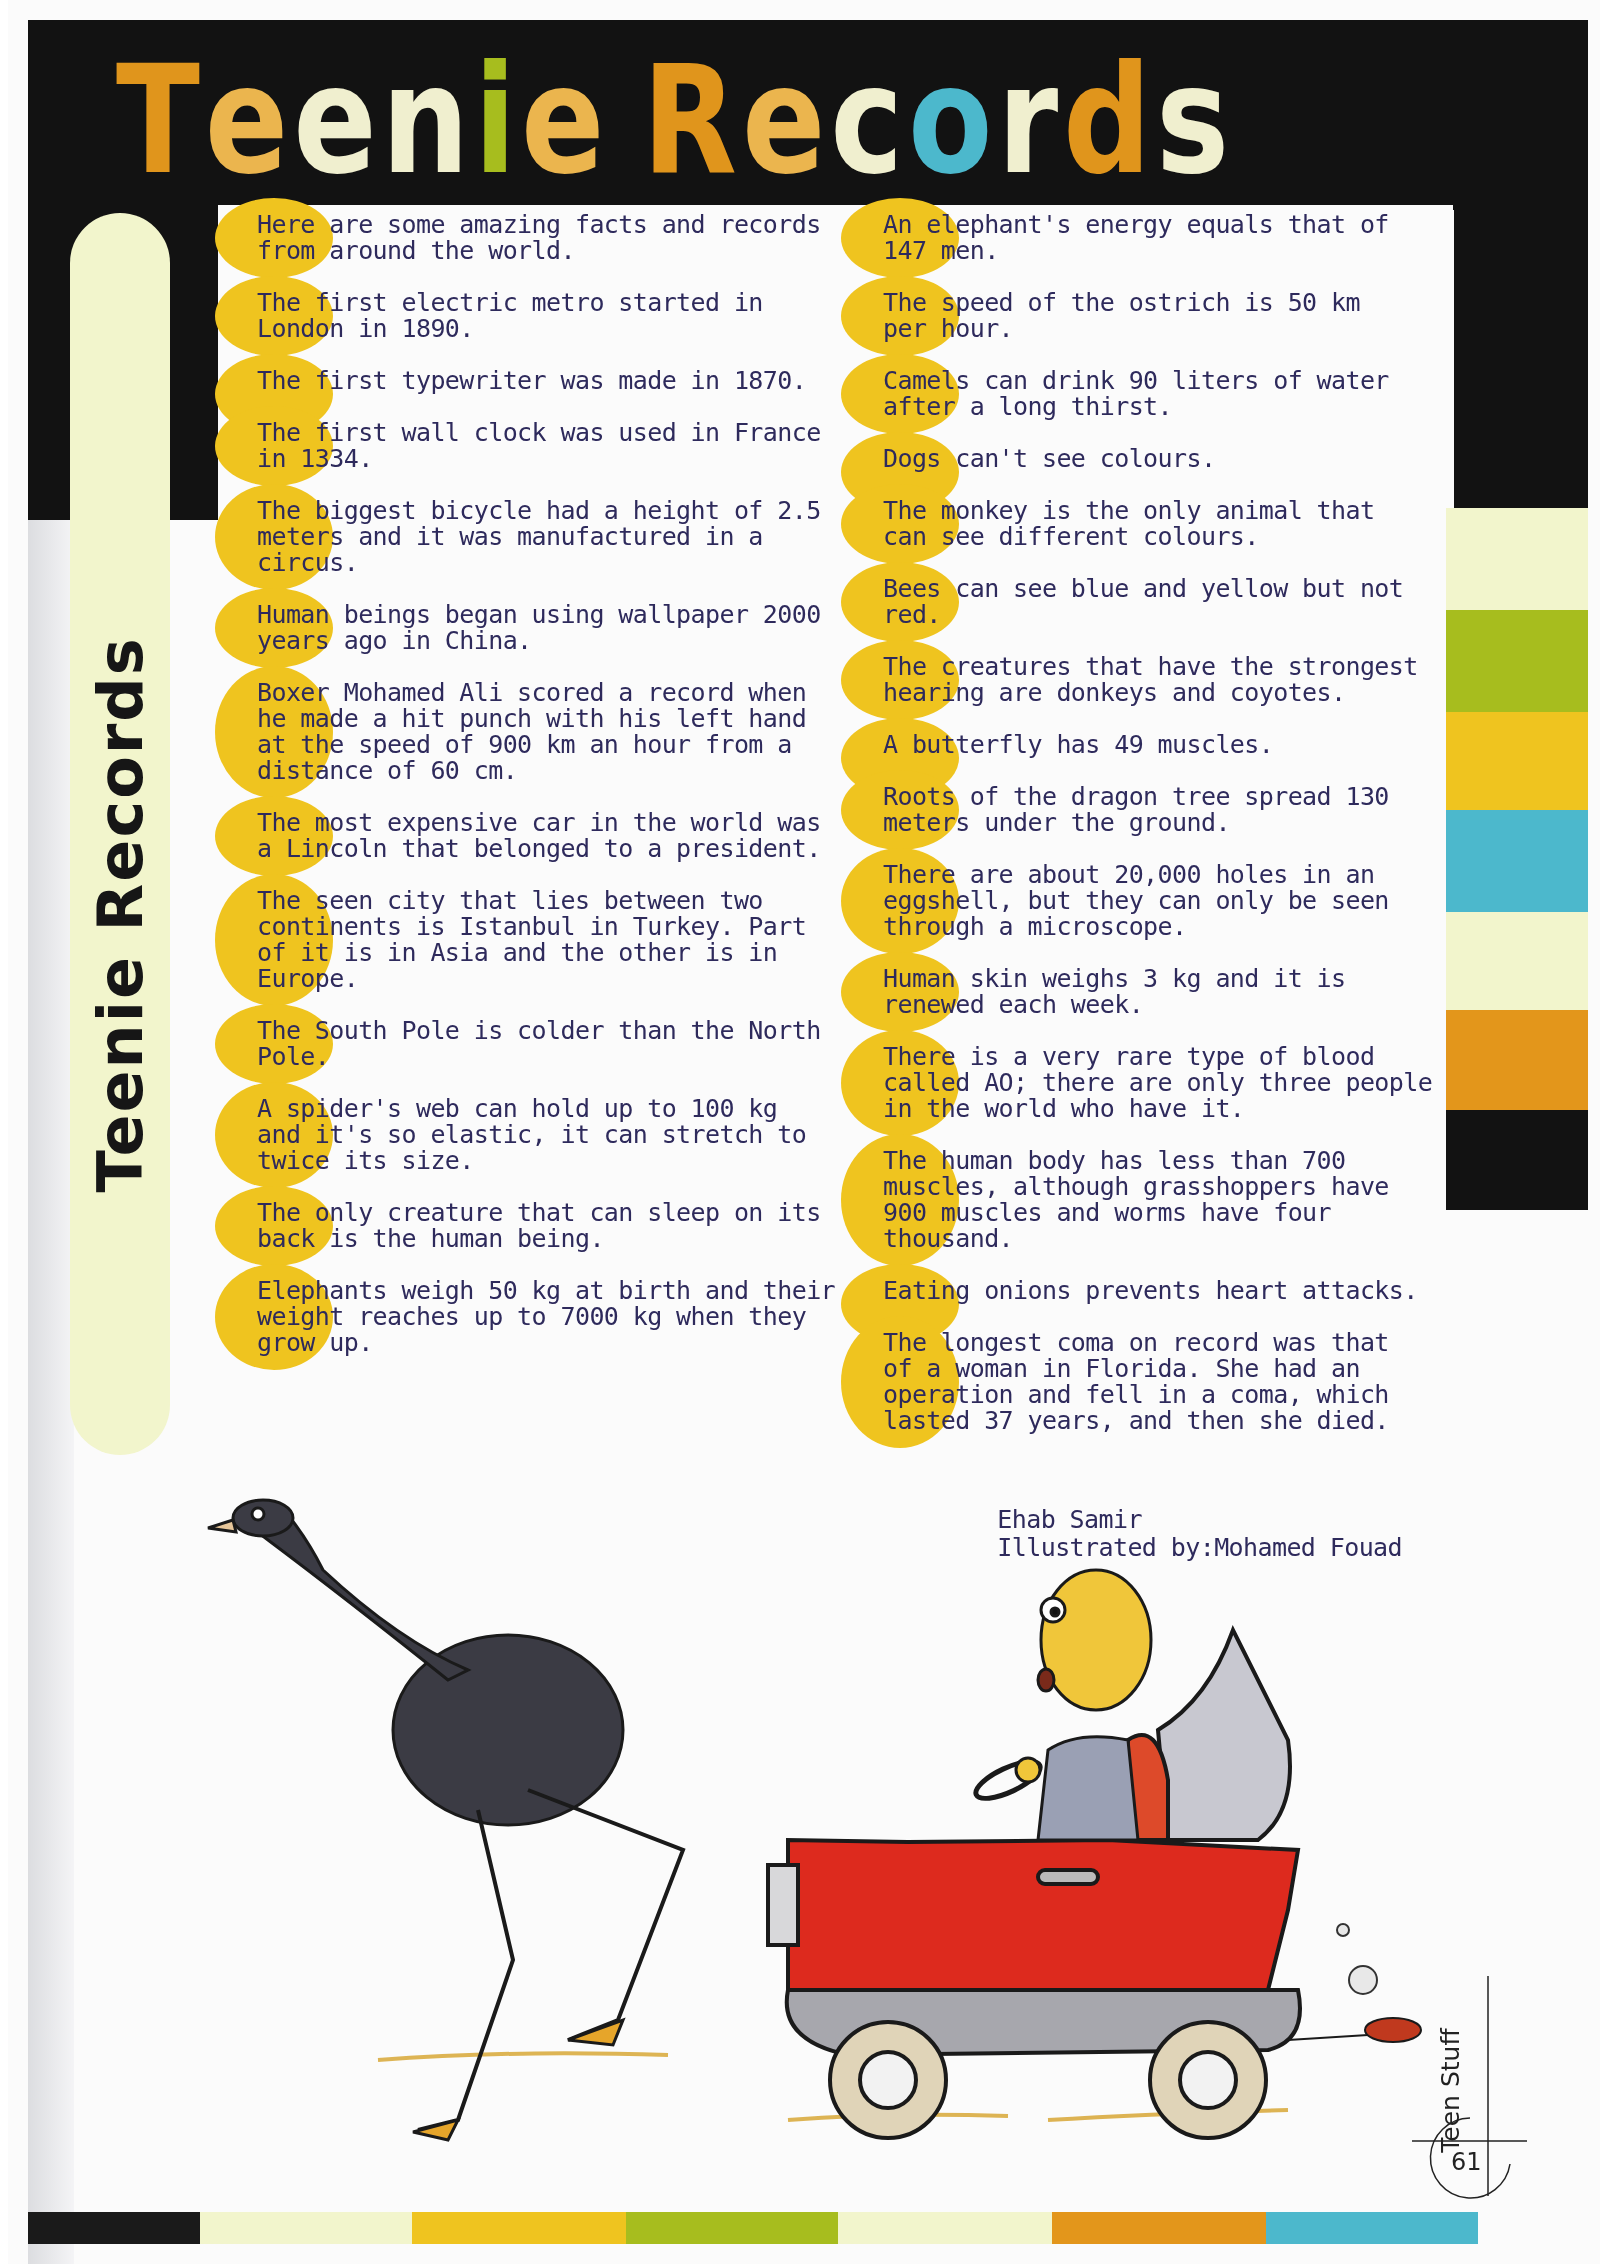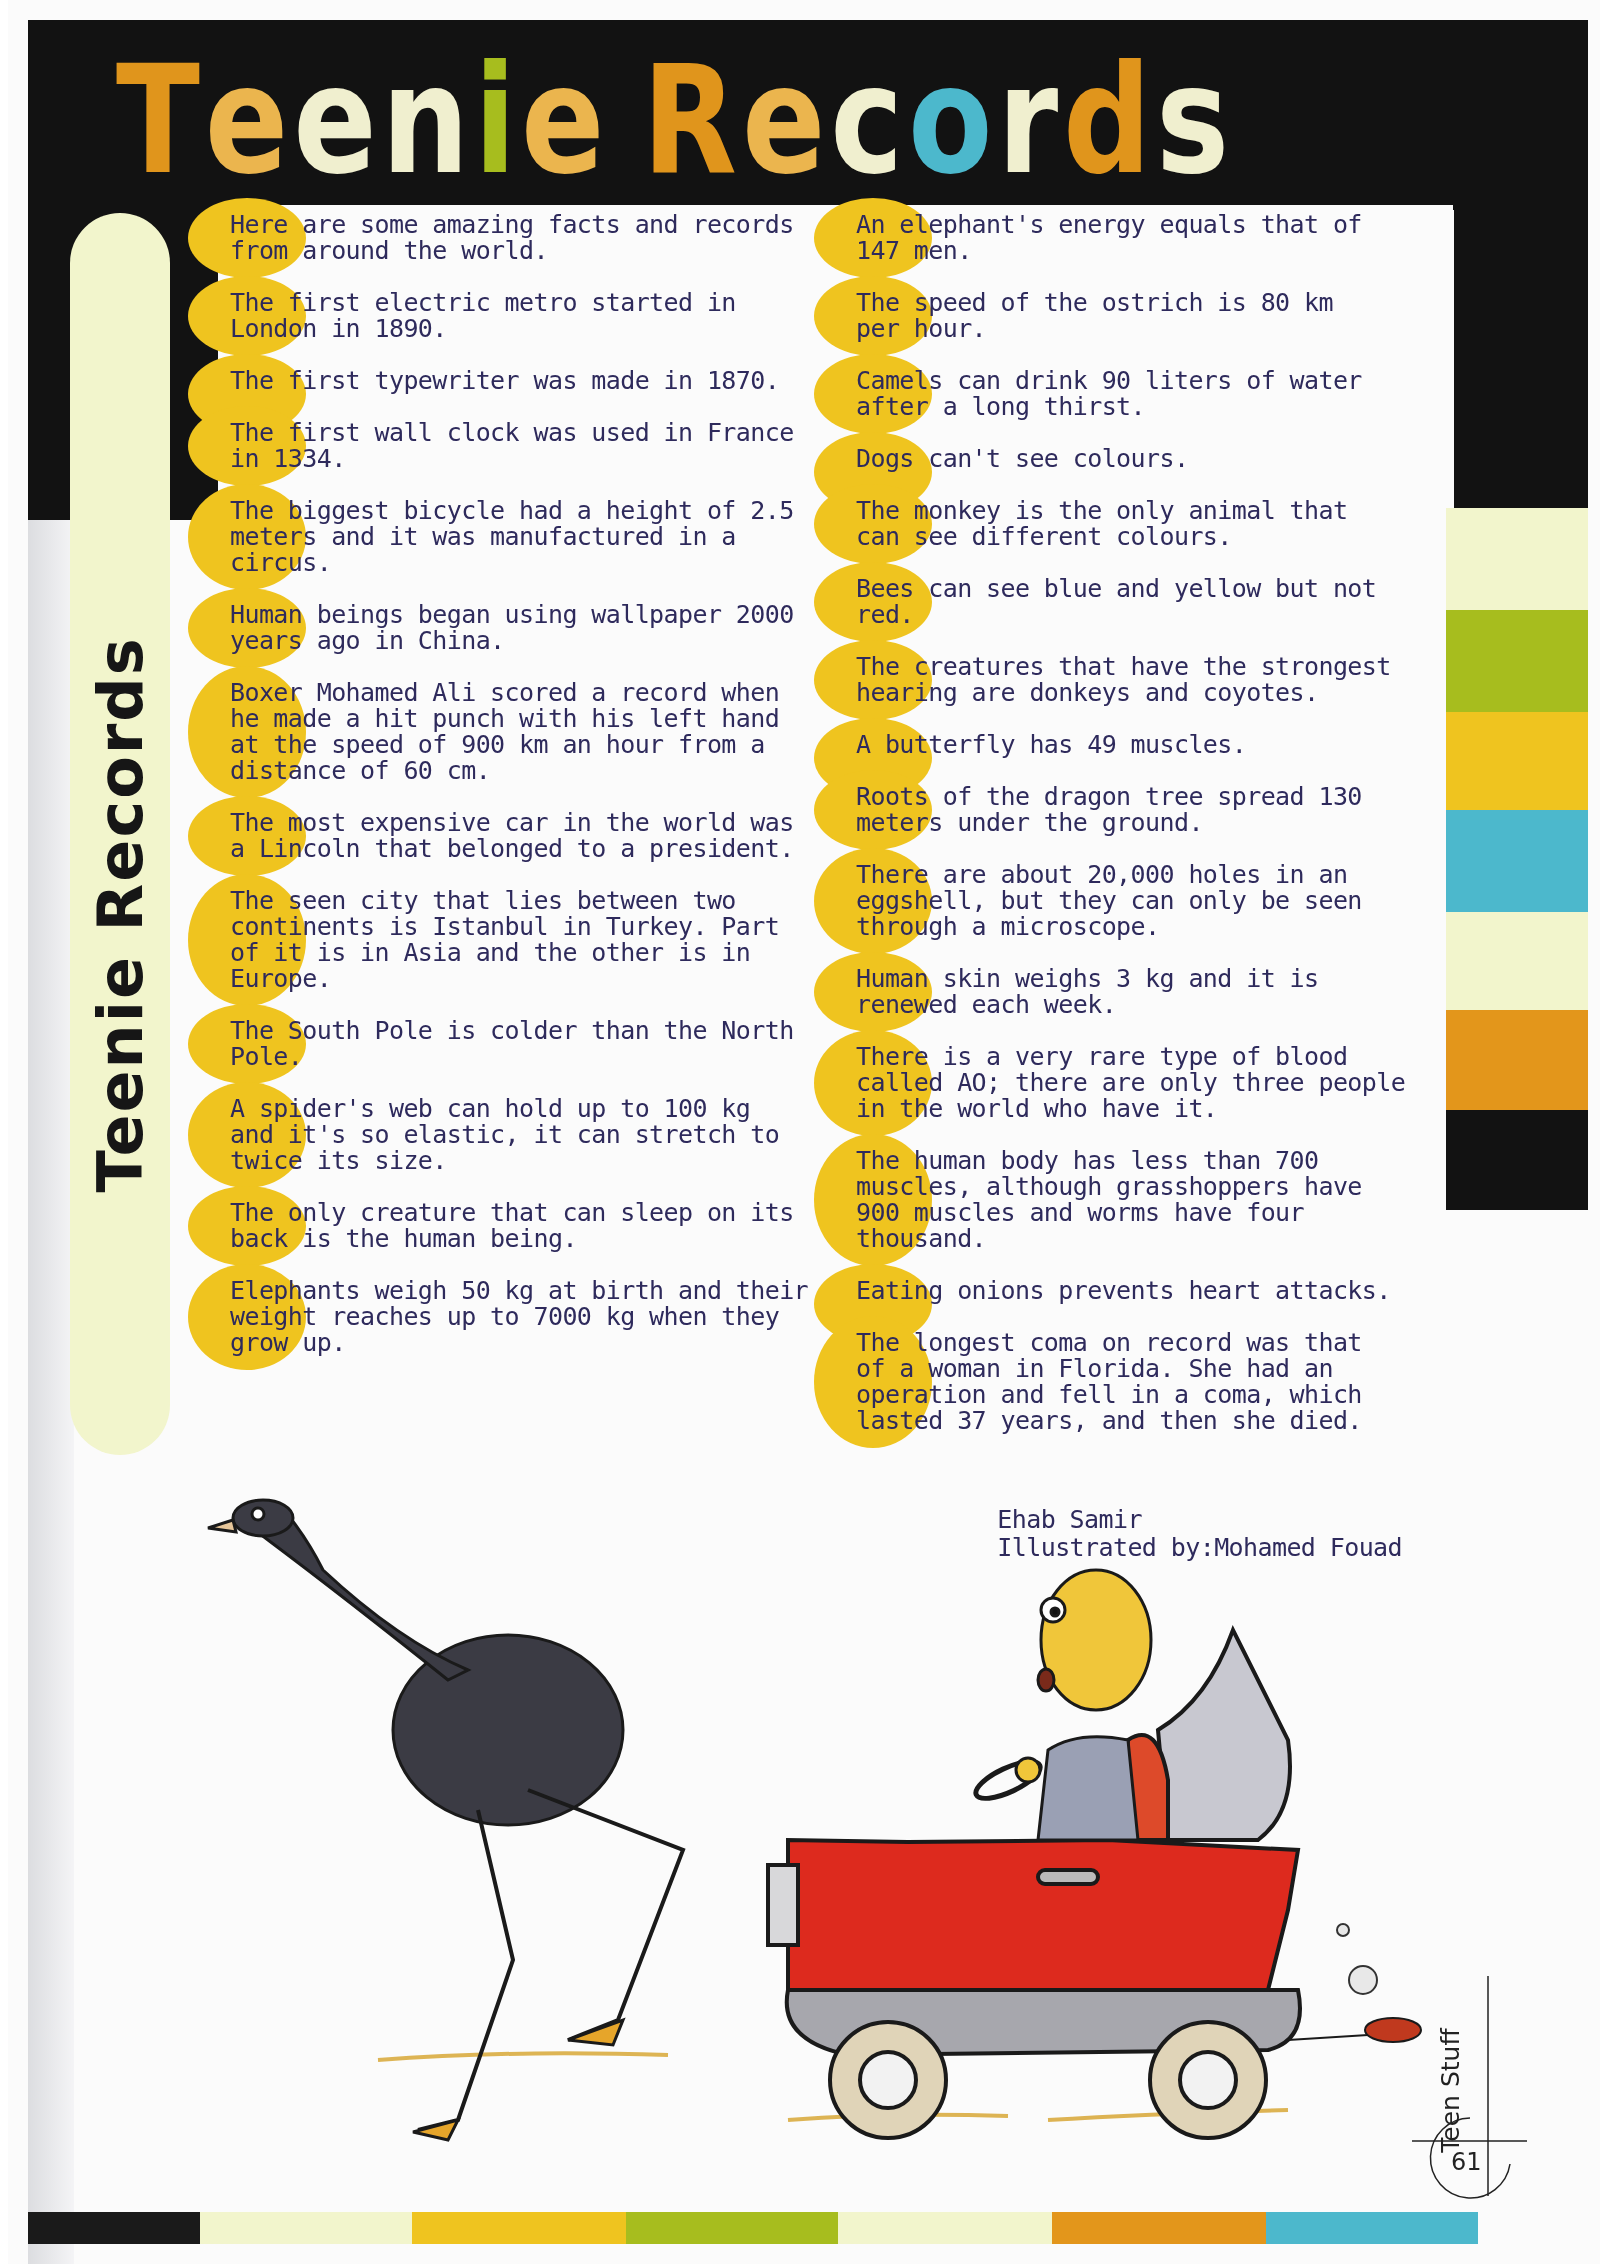--- a/index.html
+++ b/index.html
@@ -40,21 +40,21 @@
     letter-spacing: 2px; margin-top: 160px;
   }
 
   
   .stripe { position: absolute; left: 1438px; width: 142px; }
 
   
   .bstrip { position: absolute; top: 2212px; height: 32px; }
 
   
-  .col { position: absolute; top: 212px; width: 610px; }
+  .col { position: absolute; top: 212px; width: 610px; margin-left: 27px; }
   .col-left { left: 222px; }
   .col-right { left: 848px; }
   .fact { position: relative; margin-bottom: 26px; font-size: 25px; line-height: 26px; white-space: pre-wrap; letter-spacing: -0.6px; }
   .fact .blob {
     position: absolute; left: -42px; top: -14px; width: 118px; min-height: 80px; height: calc(100% + 28px);
     background: #efc41f; border-radius: 50%; z-index: 0;
   }
   .fact .txt { position: relative; z-index: 1; }
 
   .credits { position: absolute; right: 206px; top: 1506px; text-align: left; font-size: 25px; line-height: 28px; letter-spacing: -0.6px; }
@@ -129,21 +129,21 @@
 twice its size.</div></div>
       <div class="fact"><div class="blob"></div><div class="txt">The only creature that can sleep on its
 back is the human being.</div></div>
       <div class="fact"><div class="blob"></div><div class="txt">Elephants weigh 50 kg at birth and their
 weight reaches up to 7000 kg when they
 grow up.</div></div>
     </div>
   <div class="col col-right" id="col-right">
       <div class="fact"><div class="blob"></div><div class="txt">An elephant's energy equals that of
 147 men.</div></div>
-      <div class="fact"><div class="blob"></div><div class="txt">The speed of the ostrich is 80 km
+      <div class="fact"><div class="blob"></div><div class="txt">The speed of the ostrich is 50 km
 per hour.</div></div>
       <div class="fact"><div class="blob"></div><div class="txt">Camels can drink 90 liters of water
 after a long thirst.</div></div>
       <div class="fact"><div class="blob"></div><div class="txt">Dogs can't see colours.</div></div>
       <div class="fact"><div class="blob"></div><div class="txt">The monkey is the only animal that
 can see different colours.</div></div>
       <div class="fact"><div class="blob"></div><div class="txt">Bees can see blue and yellow but not
 red.</div></div>
       <div class="fact"><div class="blob"></div><div class="txt">The creatures that have the strongest
 hearing are donkeys and coyotes.</div></div>

